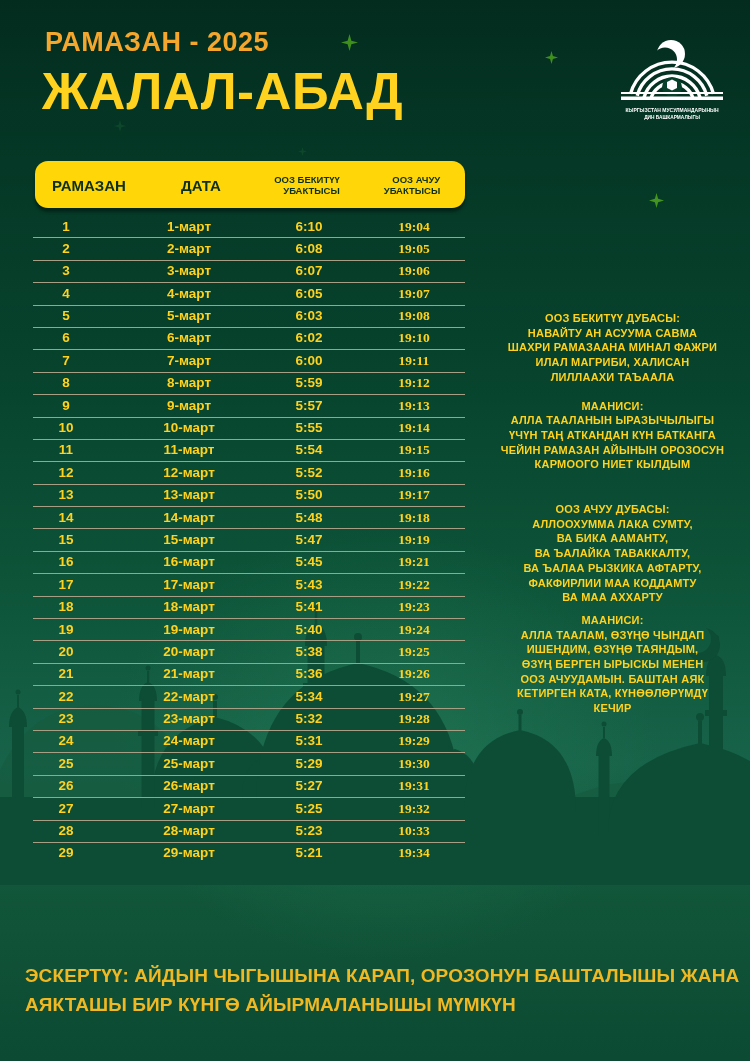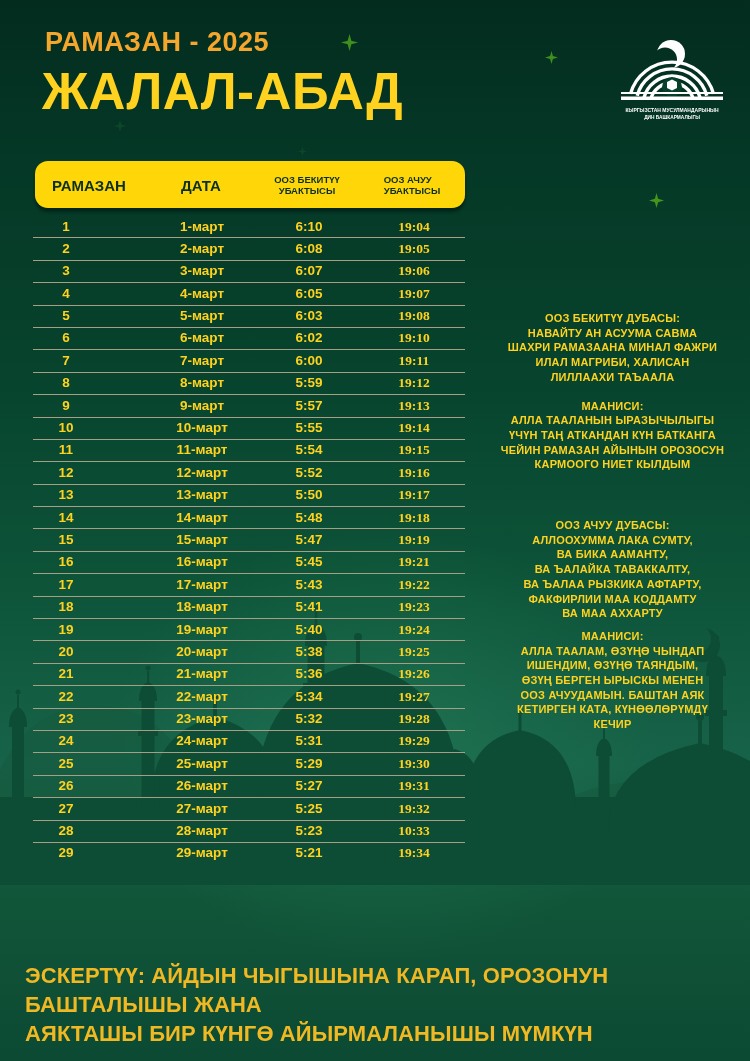--- a/index.html
+++ b/index.html
@@ -18,39 +18,39 @@
   .city{left:42px;top:62px;font-size:51px;font-weight:700;color:#ffd21f;letter-spacing:.5px;}
   .logo{left:612px;top:25px;}
   
   .thead{
     left:35px;top:161px;width:430px;height:47px;background:#ffd608;border-radius:13px;
     box-shadow:0 4px 3px rgba(1,20,12,.55);color:#0b3020;
   }
   .thead .hc{position:absolute;white-space:pre-line;font-weight:700;}
   .hc1{left:17px;top:50%;transform:translateY(-50%);font-size:15px;text-align:center;}
   .hc2{left:166px;top:50%;transform:translate(-50%,-50%);font-size:15px;}
-  .hc3{left:272px;top:50%;transform:translate(-50%,-50%);font-size:9.5px;line-height:11px;text-align:center;}
-  .hc4{left:377px;top:50%;transform:translate(-50%,-50%);font-size:9.5px;line-height:11px;text-align:left;}
+  .hc3{left:272px;top:50%;transform:translate(-50%,-50%);font-size:9.5px;line-height:11px;text-align:right;}
+  .hc4{left:377px;top:50%;transform:translate(-50%,-50%);font-size:9.5px;line-height:11px;text-align:right;}
   .tbody{left:33px;top:216px;width:432px;}
   .trow{position:relative;height:22.4px;box-sizing:border-box;border-bottom:1px solid #a89e83;}
   .trow:last-child{border-bottom:none;}
   .tc{position:absolute;top:2.5px;font-size:13.5px;font-weight:700;color:#ffd21f;white-space:nowrap;transform:translateX(-50%);}
   .tc0{left:33px;}
-  .tc1{left:169px;}
+  .tc1{left:156px;}
   .tc2{left:276px;}
   .tc3{left:381px;font-family:Liberation Serif, serif;}
   
   .duacol{left:490px;top:311px;width:245px;text-align:center;color:#ffd21f;}
   .dua-title,.dua-line{font-size:11px;font-weight:700;line-height:14.7px;letter-spacing:.2px;}
   .dua1{margin-top:14px;}
-  .dua2{margin-top:46px;}
+  .dua2{margin-top:30px;}
   .dua3{margin-top:8px;}
   
   .footer-main{left:25px;top:897px;color:#ffffff;font-size:25px;font-weight:700;line-height:33px;letter-spacing:-.2px;}
-  .footer-note{left:25px;top:961px;color:#f0b822;font-size:22px;font-weight:700;line-height:29px;letter-spacing:.1px;}
+  .footer-note{left:25px;top:961px;color:#f0b822;font-size:19px;font-weight:700;line-height:29px;letter-spacing:.1px;}
   .mosque{left:0;top:525px;}
 </style>
 </head>
 <body>
 
 <div class="stage">
 
   <svg class="abs mosque" width="750" height="360" viewBox="0 0 750 360">
     <defs>
       <mask id="moonmask">

